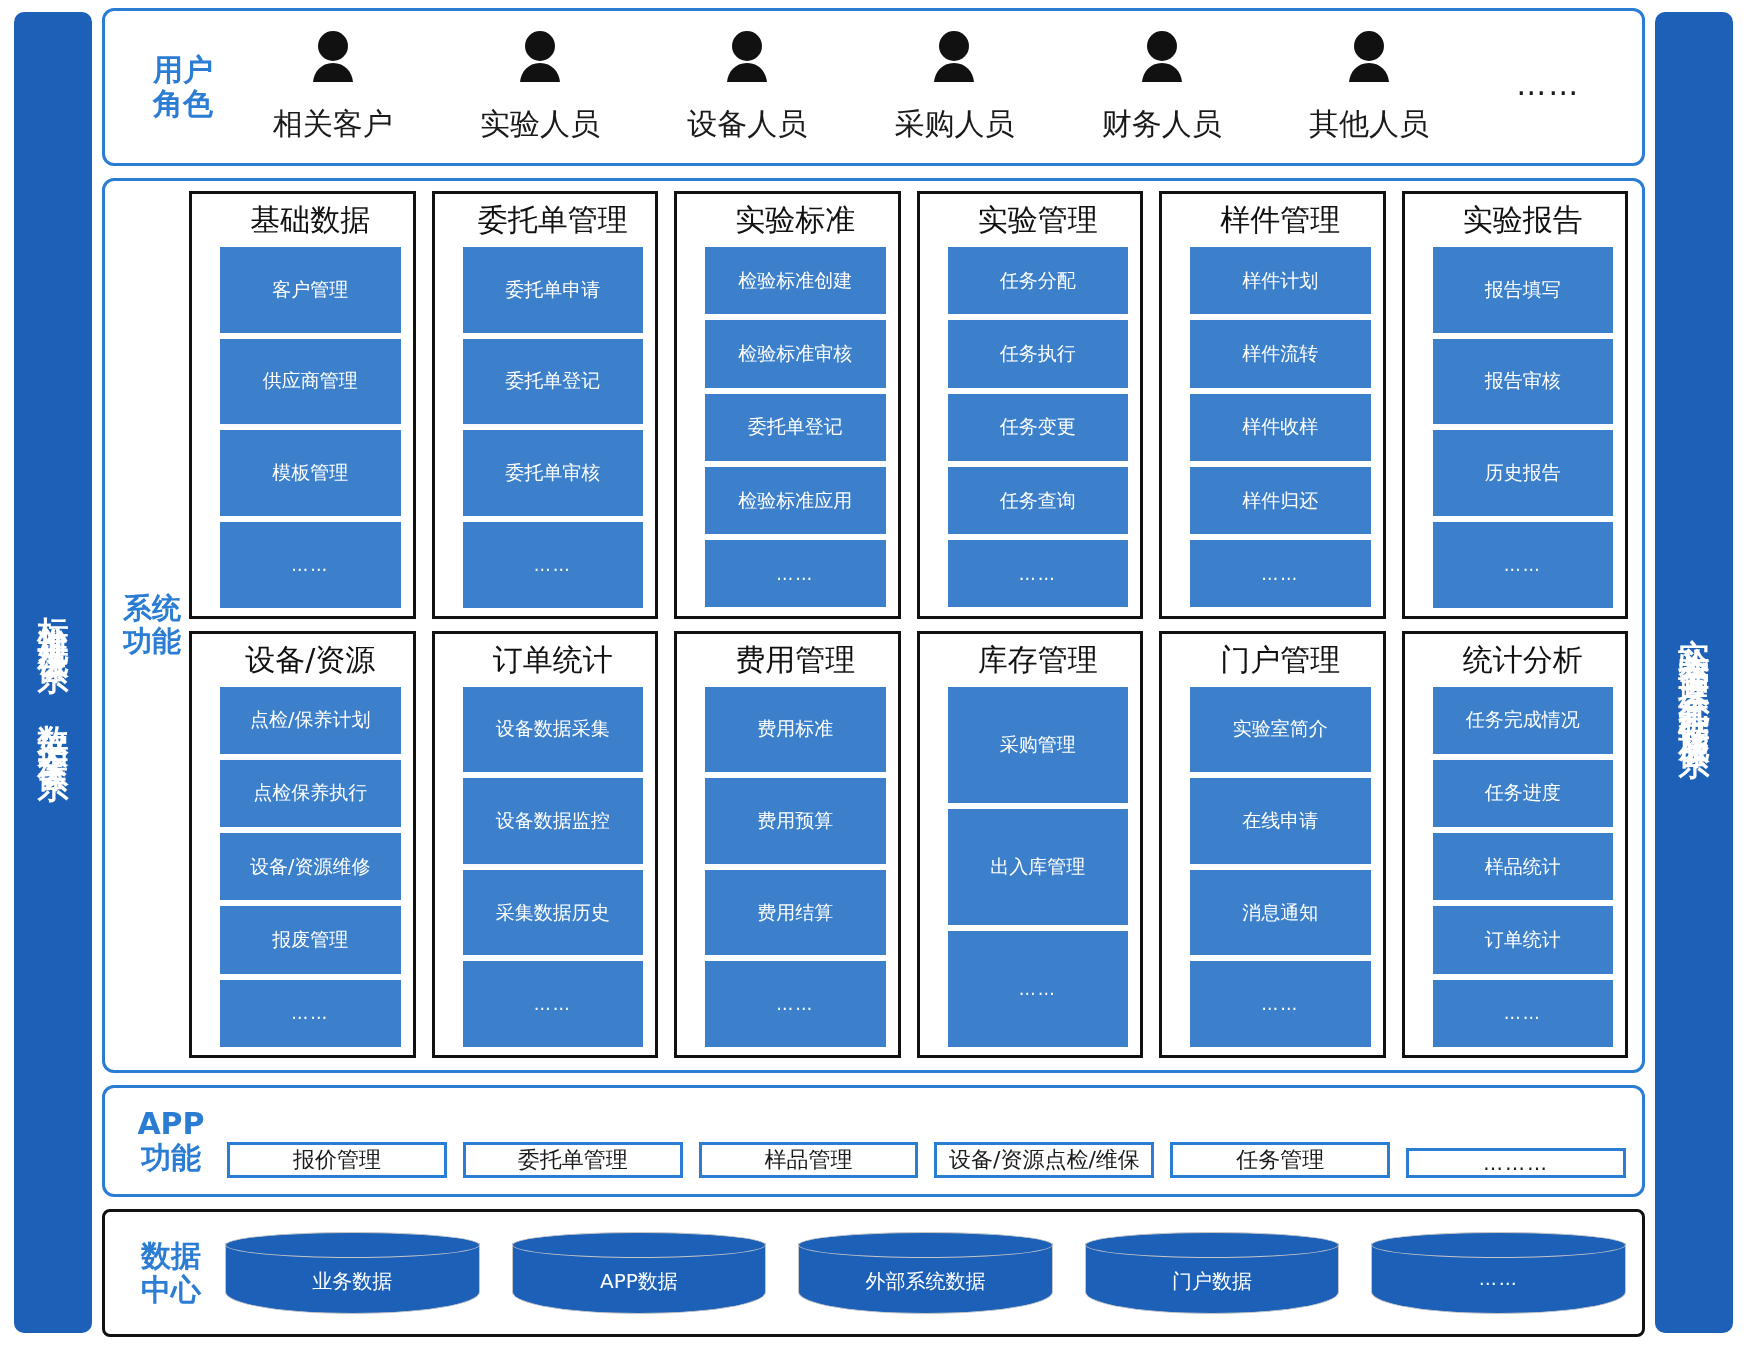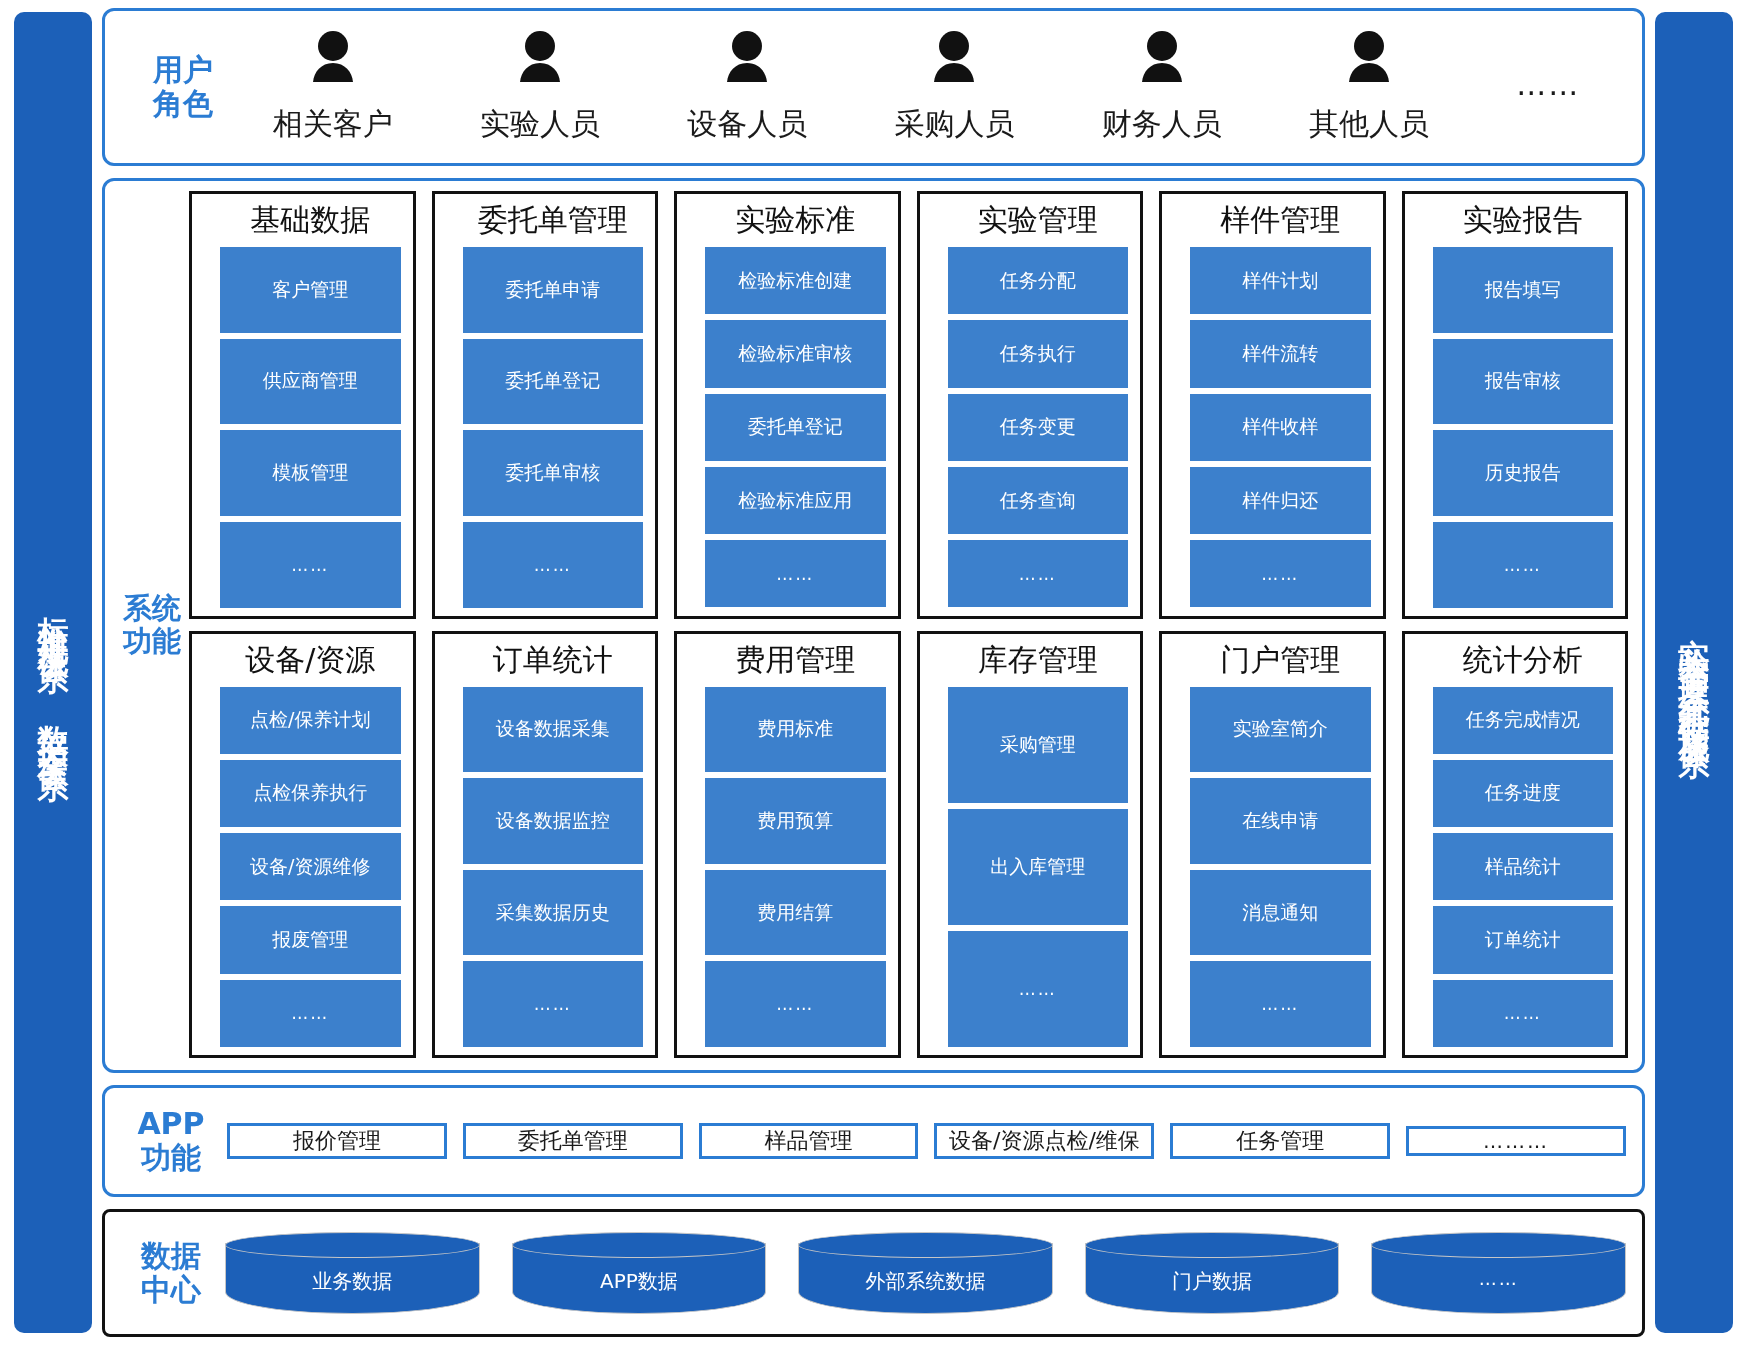--- a/index.html
+++ b/index.html
@@ -176,21 +176,21 @@
 
   
   .app-panel { height: 112px; padding: 0 16px 0 0; }
   .app-panel .panel-label { width: 96px; margin: 0 8px 0 18px; font-size: 30px; }
   .app-list {
     flex: 1 1 auto;
     display: flex;
     flex-direction: row;
     gap: 16px;
     height: 74px;
-    align-items: center;
+    align-items: flex-end;
   }
   .app-item {
     flex: 1 1 0;
     border: 3px solid #2b7cd3;
     background: #ffffff;
     display: flex;
     align-items: center;
     justify-content: center;
     font-size: 22px;
     color: #1a1a1a;

